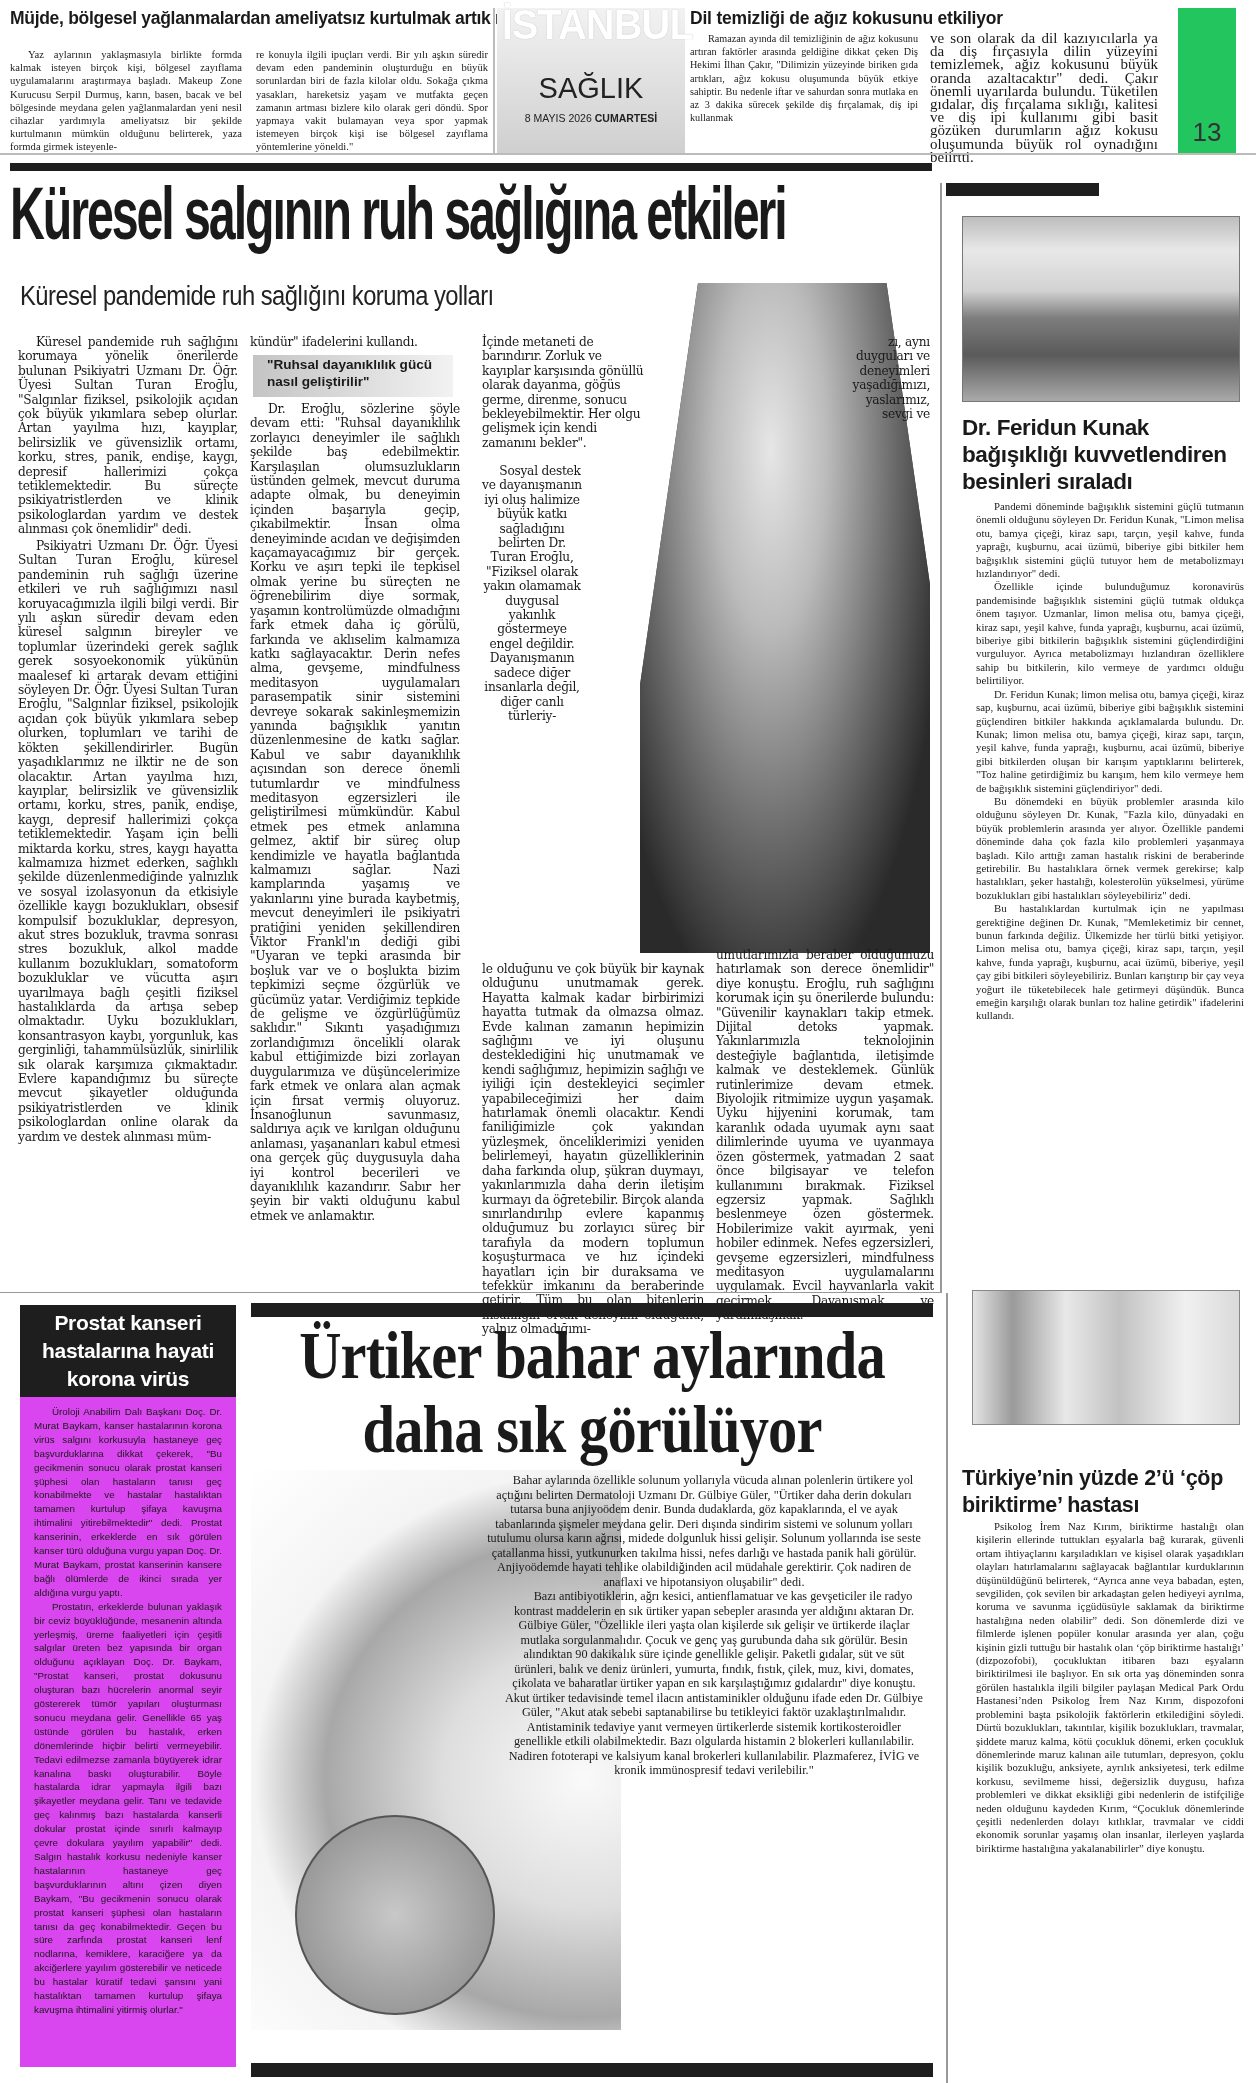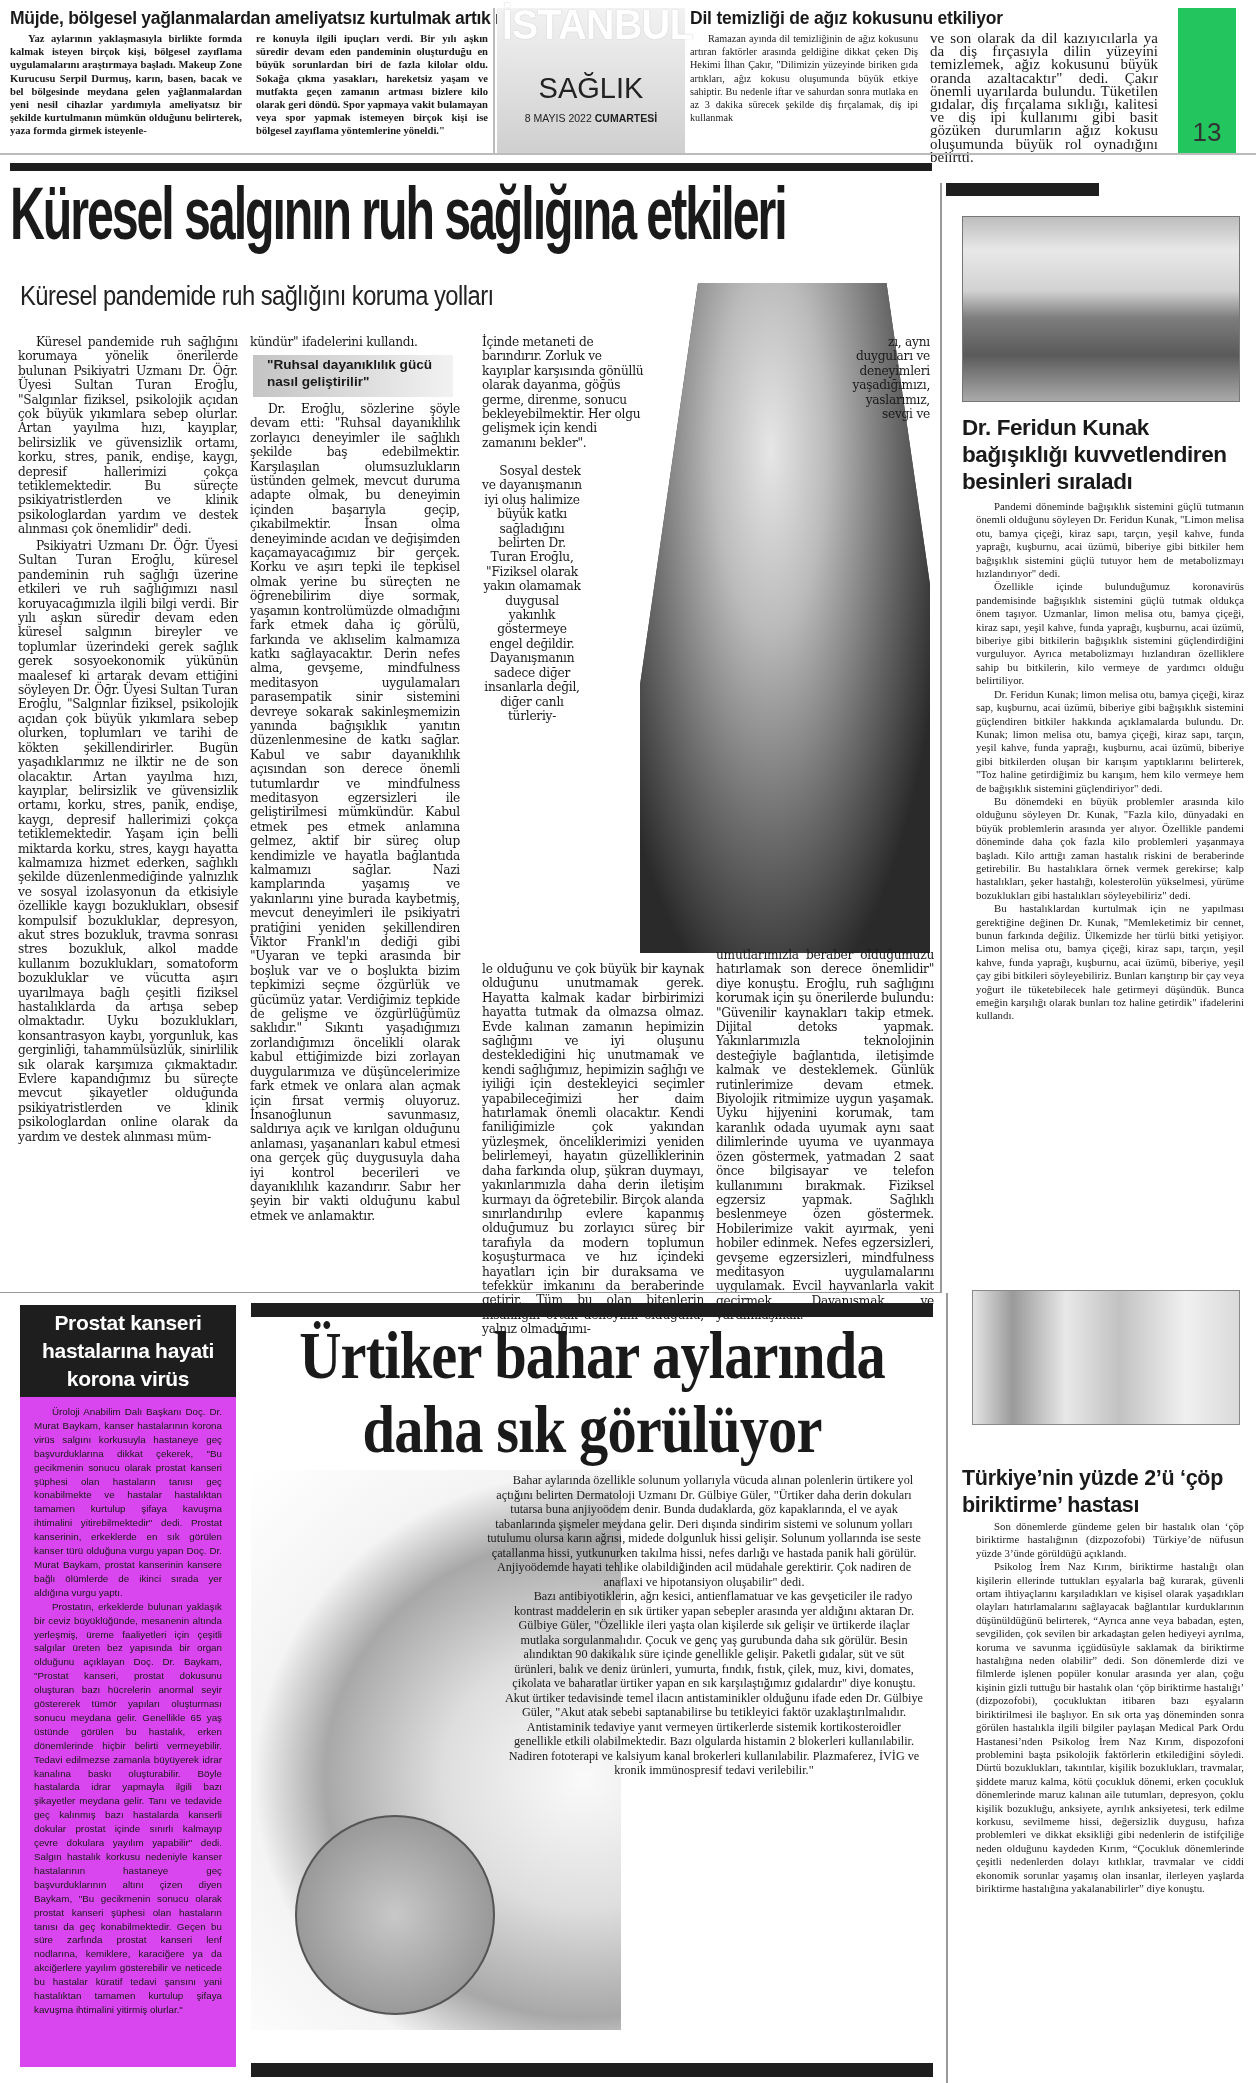--- a/index.html
+++ b/index.html
@@ -12,32 +12,32 @@
 .body-main{font-size:12.2px;line-height:14.4px;font-family:"DejaVu Serif",serif;text-align:justify;letter-spacing:-0.25px}
 .side{font-size:10.6px;line-height:13.2px;font-family:"Liberation Serif",serif;text-align:justify}
 .bar{background:#1e1e1e}
 .photo{background:#8a8a8a;overflow:hidden}
 </style>
 </head>
 <body>
 
 <div class="abs" style="left:10px;top:8px;width:478px;height:142px;">
   <div class="sans" style="font-size:17.5px;font-weight:bold;letter-spacing:-0.3px;line-height:20px;white-space:nowrap;">Müjde, bölgesel yağlanmalardan ameliyatsız kurtulmak artık mümkün</div>
-  <div style="display:flex;gap:14px;margin-top:4px;font-weight:bold;">
+  <div style="display:flex;gap:14px;margin-top:20px;">
     <div class="hdr-col p" style="width:232px;">Yaz aylarının yaklaşmasıyla birlikte formda kalmak isteyen birçok kişi, bölgesel zayıflama uygulamalarını araştırmaya başladı. Makeup Zone Kurucusu Serpil Durmuş, karın, basen, bacak ve bel bölgesinde meydana gelen yağlanmalardan yeni nesil cihazlar yardımıyla ameliyatsız bir şekilde kurtulmanın mümkün olduğunu belirterek, yaza formda girmek isteyenle-</div>
     <div class="hdr-col" style="width:232px;">re konuyla ilgili ipuçları verdi. Bir yılı aşkın süredir devam eden pandeminin oluşturduğu en büyük sorunlardan biri de fazla kilolar oldu. Sokağa çıkma yasakları, hareketsiz yaşam ve mutfakta geçen zamanın artması bizlere kilo olarak geri döndü. Spor yapmaya vakit bulamayan veya spor yapmak istemeyen birçok kişi ise bölgesel zayıflama yöntemlerine yöneldi."</div>
   </div>
 </div>
 <div class="abs" style="left:493px;top:8px;width:2px;height:145px;background:#bbb"></div>
 
 <div class="abs" style="left:497px;top:8px;width:188px;height:146px;background:linear-gradient(#f2f2f2,#cfcfcf);text-align:center;">
   <div class="sans" style="font-size:42px;font-weight:bold;color:#fff;letter-spacing:-1px;line-height:40px;margin-top:-3px;text-shadow:0 0 1px #aaa;transform:scaleX(0.95)">İSTANBUL</div>
   <div class="sans" style="font-size:29px;color:#222;margin-top:28px;line-height:30px;">SAĞLIK</div>
   <div class="sans" style="font-size:10.5px;margin-top:9px;color:#222;">
-    <span>8 MAYIS 2022</span>
+    <span>8 MAYIS 2026</span>
     <b>CUMARTESİ</b>
   </div>
 </div>
 
 <div class="abs" style="left:690px;top:8px;width:480px;height:142px;">
   <div class="sans" style="font-size:17.5px;font-weight:bold;line-height:20px;white-space:nowrap;letter-spacing:-0.2px">Dil temizliği de ağız kokusunu etkiliyor</div>
   <div style="display:flex;gap:12px;margin-top:4px;">
     <div class="hdr-col p" style="width:228px;font-size:10.2px;">Ramazan ayında dil temizliğinin de ağız kokusunu artıran faktörler arasında geldiğine dikkat çeken Diş Hekimi İlhan Çakır, "Dilimizin yüzeyinde biriken gıda artıkları, ağız kokusu oluşumunda büyük etkiye sahiptir. Bu nedenle iftar ve sahurdan sonra mutlaka en az 3 dakika sürecek şekilde diş fırçalamak, diş ipi kullanmak</div>
     <div class="hdr-col" style="width:228px;font-size:15px;">ve son olarak da dil kazıyıcılarla ya da diş fırçasıyla dilin yüzeyini temizlemek, ağız kokusunu büyük oranda azaltacaktır" dedi. Çakır önemli uyarılarda bulundu. Tüketilen gıdalar, diş fırçalama sıklığı, kalitesi ve diş ipi kullanımı gibi basit gözüken durumların ağız kokusu oluşumunda büyük rol oynadığını belirtti.</div>
   </div>
@@ -95,16 +95,15 @@
 <div class="abs" style="left:295px;top:1815px;width:200px;height:200px;border-radius:50%;background:radial-gradient(circle,#c8c8c8 0,#9a9a9a 70%,#666 100%);border:2px solid #555;"></div>
 <div class="abs serif" style="left:445px;top:1473px;width:478px;font-size:12.2px;line-height:14.5px;text-align:right;">
   <p style="text-align:center;padding-left:40px;text-indent:18px">Bahar aylarında özellikle solunum yollarıyla vücuda alınan polenlerin ürtikere yol açtığını belirten Dermatoloji Uzmanı Dr. Gülbiye Güler, "Ürtiker daha derin dokuları tutarsa buna anjiyoödem denir. Bunda dudaklarda, göz kapaklarında, el ve ayak tabanlarında şişmeler meydana gelir. Deri dışında sindirim sistemi ve solunum yolları tutulumu olursa karın ağrısı, midede dolgunluk hissi gelişir. Solunum yollarında ise seste çatallanma hissi, yutkunurken takılma hissi, nefes darlığı ve hastada panik hali görülür. Anjiyoödemde hayati tehlike olabildiğinden acil müdahale gerektirir. Çok nadiren de anaflaxi ve hipotansiyon oluşabilir" dedi.</p>
   <p style="text-align:center;padding-left:60px;text-indent:18px">Bazı antibiyotiklerin, ağrı kesici, antienflamatuar ve kas gevşeticiler ile radyo kontrast maddelerin en sık ürtiker yapan sebepler arasında yer aldığını aktaran Dr. Gülbiye Güler, "Özellikle ileri yaşta olan kişilerde sık gelişir ve ürtikerde ilaçlar mutlaka sorgulanmalıdır. Çocuk ve genç yaş gurubunda daha sık görülür. Besin alındıktan 90 dakikalık süre içinde genellikle gelişir. Paketli gıdalar, süt ve süt ürünleri, balık ve deniz ürünleri, yumurta, fındık, fıstık, çilek, muz, kivi, domates, çikolata ve baharatlar ürtiker yapan en sık karşılaştığımız gıdalardır" diye konuştu. Akut ürtiker tedavisinde temel ilacın antistaminikler olduğunu ifade eden Dr. Gülbiye Güler, "Akut atak sebebi saptanabilirse bu tetikleyici faktör uzaklaştırılmalıdır. Antistaminik tedaviye yanıt vermeyen ürtikerlerde sistemik kortikosteroidler genellikle etkili olabilmektedir. Bazı olgularda histamin 2 blokerleri kullanılabilir. Nadiren fototerapi ve kalsiyum kanal brokerleri kullanılabilir. Plazmaferez, İVİG ve kronik immünospresif tedavi verilebilir."</p>
 </div>
 <div class="abs bar" style="left:251px;top:2063px;width:682px;height:14px;"></div>
 
 <div class="abs photo" style="left:972px;top:1290px;width:268px;height:135px;background:linear-gradient(90deg,#e4e4e4 0,#9a9a9a 15%,#e8e8e8 35%,#c2c2c2 55%,#f0f0f0 80%,#dadada 100%);border:1px solid #888;"></div>
 <div class="abs sans" style="left:962px;top:1465px;width:285px;font-size:21.5px;font-weight:bold;line-height:27px;letter-spacing:-0.3px;">Türkiye’nin yüzde 2’ü ‘çöp biriktirme’ hastası</div>
 <div class="abs side" style="left:976px;top:1520px;width:268px;font-size:10.8px;line-height:13.4px;">
-  <p class="p">Son dönemlerde gündeme gelen bir hastalık olan ‘çöp biriktirme hastalığının (dizpozofobi) Türkiye’de nüfusun yüzde 3’ünde görüldüğü açıklandı.</p>
   <p class="p">Psikolog İrem Naz Kırım, biriktirme hastalığı olan kişilerin ellerinde tuttukları eşyalarla bağ kurarak, güvenli ortam ihtiyaçlarını karşıladıkları ve kişisel olarak yaşadıkları olayları hatırlamalarını sağlayacak bağlantılar kurduklarının düşünüldüğünü belirterek, “Ayrıca anne veya babadan, eşten, sevgiliden, çok sevilen bir arkadaştan gelen hediyeyi ayrılma, koruma ve savunma içgüdüsüyle saklamak da biriktirme hastalığına neden olabilir” dedi. Son dönemlerde dizi ve filmlerde işlenen popüler konular arasında yer alan, çoğu kişinin gizli tuttuğu bir hastalık olan ‘çöp biriktirme hastalığı’ (dizpozofobi), çocukluktan itibaren bazı eşyaların biriktirilmesi ile başlıyor. En sık orta yaş döneminden sonra görülen hastalıkla ilgili bilgiler paylaşan Medical Park Ordu Hastanesi’nden Psikolog İrem Naz Kırım, dispozofoni problemini başta psikolojik faktörlerin etkilediğini söyledi. Dürtü bozuklukları, takıntılar, kişilik bozuklukları, travmalar, şiddete maruz kalma, kötü çocukluk dönemi, erken çocukluk dönemlerinde maruz kalınan aile tutumları, depresyon, çoklu kişilik bozukluğu, anksiyete, ayrılık anksiyetesi, terk edilme korkusu, sevilmeme hissi, değersizlik duygusu, hafıza problemleri ve dikkat eksikliği gibi nedenlerin de istifçiliğe neden olduğunu kaydeden Kırım, “Çocukluk dönemlerinde çeşitli nedenlerden dolayı kıtlıklar, travmalar ve ciddi ekonomik sorunlar yaşamış olan insanlar, ilerleyen yaşlarda biriktirme hastalığına yakalanabilirler” diye konuştu.</p>
 </div>
 <div class="abs" style="left:946px;top:1293px;width:2px;height:790px;background:#999"></div>
 
 </body></html>

